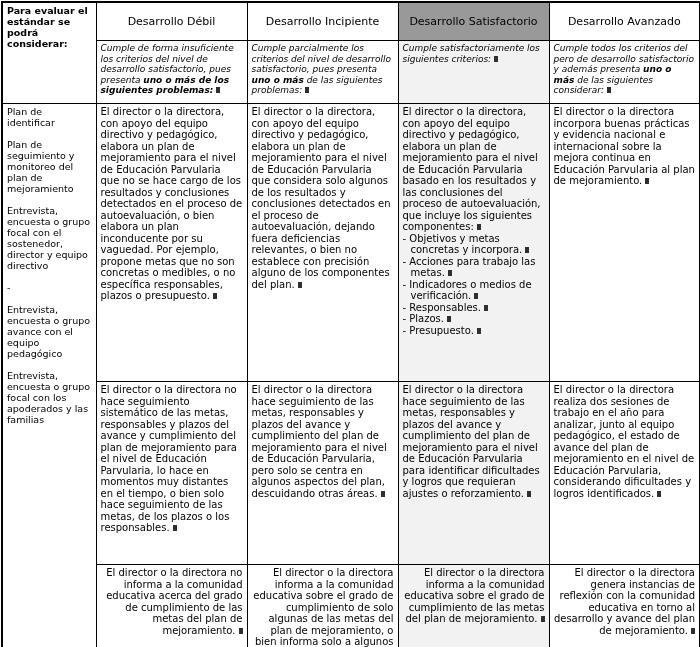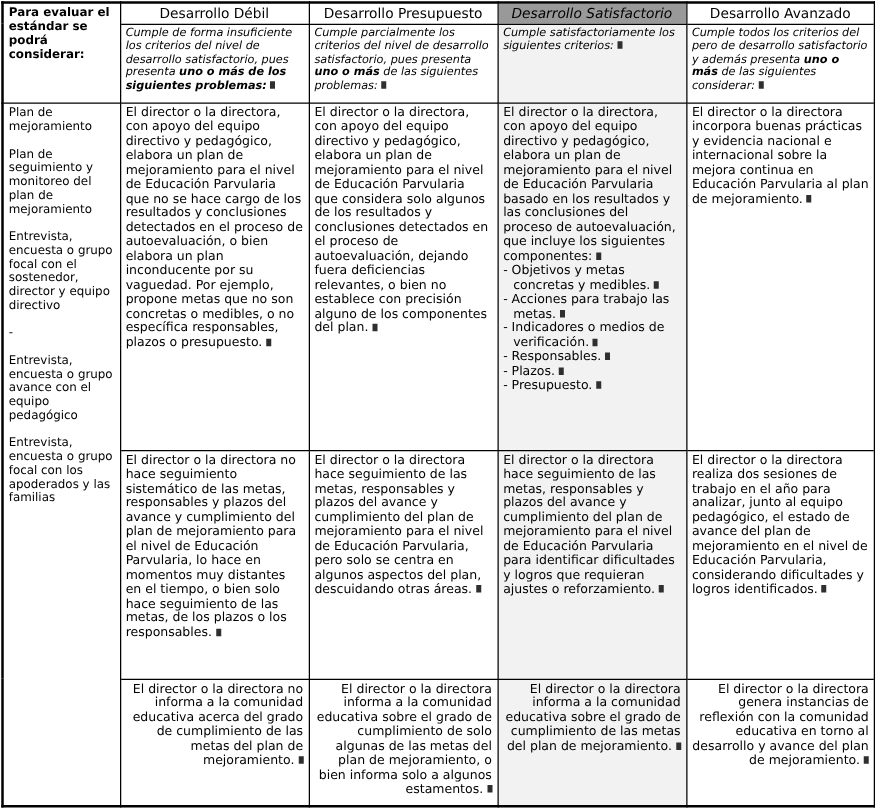--- a/index.html
+++ b/index.html
@@ -28,24 +28,24 @@
   tr.h-r1   { height: 278px; }
   tr.h-r2   { height: 183px; padding-left: 15px; }
   tr.h-r3   { height: 102px; text-align: right; }
 
   th.level {
     font-weight: 400;
     font-size: 11px;
     line-height: 13px;
     text-align: center;
     vertical-align: middle;
-    padding: 1px 2px;
+    padding: 12px 2px;
     white-space: nowrap;
   }
-  th.sat-head { background: var(--sat-head-bg, #999999); font-style: italic; }
+  th.sat-head { background: var(--sat-head-bg, #999999); }
 
   td.sat { background: var(--sat-col-bg, #f2f2f2); }
 
   .crit-head { font-weight: 700; font-size: 9.5px; line-height: 11px; margin: 0; }
   .crit-item { font-size: 9.5px; line-height: 11px; margin: 0 0 11px 0; }
 
   .desc-p { font-style: italic; font-size: 9px; line-height: 10.5px; margin: 0; }
   .desc-p .b { font-weight: 700; }
 
   .para   { font-size: 10px; line-height: 11.5px; margin: 0; }
@@ -73,21 +73,21 @@
       <col class="c-lvl">
       <col class="c-lvl">
     </colgroup>
 
     <tbody>
         <tr class="h-head">
       <td rowspan="2">
         <p class="crit-head">Para evaluar el estándar se podrá considerar:</p>
       </td>
       <th class="level">Desarrollo Débil</th>
-      <th class="level">Desarrollo Presupuesto</th>
+      <th class="level">Desarrollo Incipiente</th>
       <th class="level sat-head">Desarrollo Satisfactorio</th>
       <th class="level">Desarrollo Avanzado</th>
     </tr>
 
     <tr class="h-desc">
       <td>
         <p class="desc-p"><span>Cumple de forma insuficiente los criterios del nivel de desarrollo satisfactorio, pues presenta </span><span class="b">uno o más de los siguientes problemas:</span><span></span></p>
       </td>
       <td>
         <p class="desc-p"><span>Cumple parcialmente los criterios del nivel de desarrollo satisfactorio, pues presenta </span><span class="b">uno o más</span><span> de las siguientes problemas:</span></p>
@@ -95,36 +95,36 @@
       <td class="sat">
         <p class="desc-p"><span>Cumple satisfactoriamente los siguientes criterios:</span><span class="b"></span><span></span></p>
       </td>
       <td>
         <p class="desc-p"><span>Cumple todos los criterios del pero de desarrollo satisfactorio y además presenta </span><span class="b">uno o más</span><span> de las siguientes considerar:</span></p>
       </td>
     </tr>
 
     <tr class="h-r1">
       <td rowspan="3">
-        <p class="crit-item">Plan de mejoramiento</p>
+        <p class="crit-item">Plan de identificar</p>
         <p class="crit-item">Plan de seguimiento y monitoreo del plan de mejoramiento</p>
         <p class="crit-item">Entrevista, encuesta o grupo focal con el sostenedor, director y equipo directivo</p>
         <p class="crit-item">-</p>
         <p class="crit-item">Entrevista, encuesta o grupo avance con el equipo pedagógico</p>
         <p class="crit-item">Entrevista, encuesta o grupo focal con los apoderados y las familias</p>
       </td>
       <td>
         <p class="para">El director o la directora, con apoyo del equipo directivo y pedagógico, elabora un plan de mejoramiento para el nivel de Educación Parvularia que no se hace cargo de los resultados y conclusiones detectados en el proceso de autoevaluación, o bien elabora un plan inconducente por su vaguedad. Por ejemplo, propone metas que no son concretas o medibles, o no específica responsables, plazos o presupuesto.</p>
       </td>
       <td>
         <p class="para">El director o la directora, con apoyo del equipo directivo y pedagógico, elabora un plan de mejoramiento para el nivel de Educación Parvularia que considera solo algunos de los resultados y conclusiones detectados en el proceso de autoevaluación, dejando fuera deficiencias relevantes, o bien no establece con precisión alguno de los componentes del plan.</p>
       </td>
       <td class="sat">
         <p class="para">El director o la directora, con apoyo del equipo directivo y pedagógico, elabora un plan de mejoramiento para el nivel de Educación Parvularia basado en los resultados y las conclusiones del proceso de autoevaluación, que incluye los siguientes componentes:</p>
-        <p class="bullet">- Objetivos y metas concretas y medibles.</p>
+        <p class="bullet">- Objetivos y metas concretas y incorpora.</p>
         <p class="bullet">- Acciones para trabajo las metas.</p>
         <p class="bullet">- Indicadores o medios de verificación.</p>
         <p class="bullet">- Responsables.</p>
         <p class="bullet">- Plazos.</p>
         <p class="bullet">- Presupuesto.</p>
       </td>
       <td>
         <p class="para">El director o la directora incorpora buenas prácticas y evidencia nacional e internacional sobre la mejora continua en Educación Parvularia al plan de mejoramiento.</p>
       </td>
     </tr>

